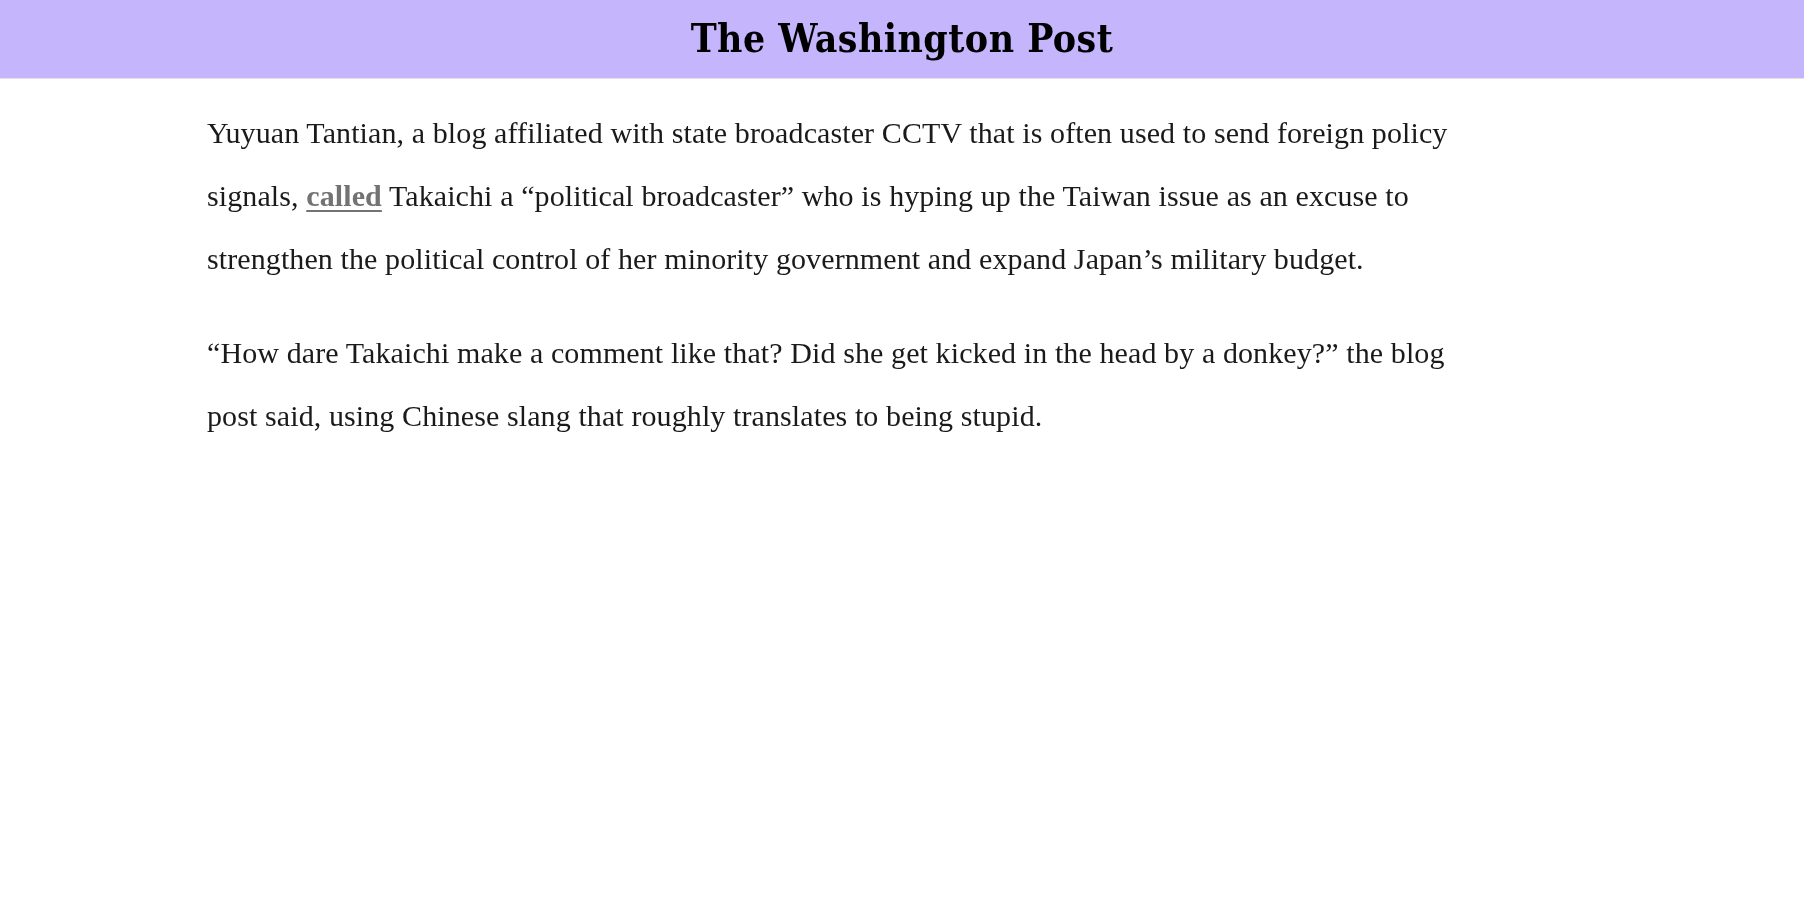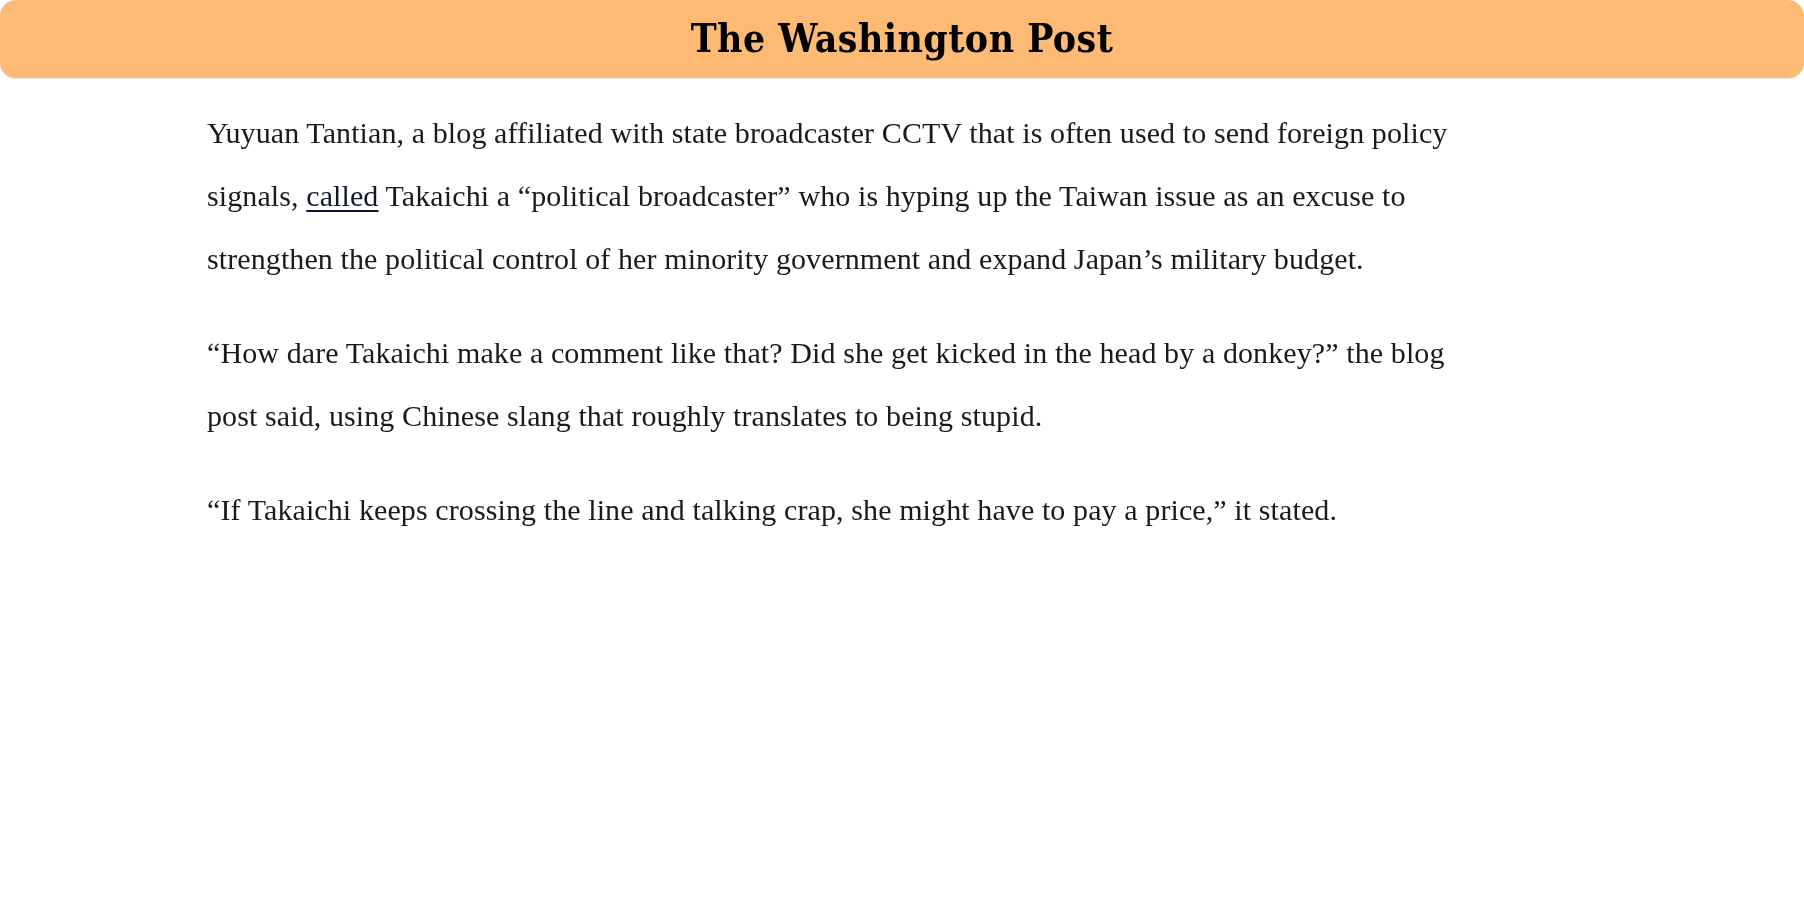--- a/index.html
+++ b/index.html
@@ -16,22 +16,21 @@
   }
 
   
   .masthead {
     width: 100%;
     box-sizing: border-box;
     padding-top: 14px;
     padding-bottom: 16px;
     text-align: center;
     border-bottom: 1px solid #e2e2e2;
-    background: #fdba74;
-    border-radius: 16px;
+    background: #c4b5fd;
   }
   .masthead-title {
     font-family: "DejaVu Serif", "Liberation Serif", serif;
     font-weight: 700;
     font-size: 40px;
     line-height: 48px;
     letter-spacing: 0.5px;
     color: #000000;
     font-stretch: condensed;
     transform: scaleX(0.97);
@@ -57,37 +56,37 @@
     line-height: 63px;
     color: #1a1a1a;
     margin: 0 0 31px 0;
     max-width: 1290px;
     letter-spacing: 0.1px;
   }
   .para:last-child {
     margin-bottom: 0;
   }
   .inline-link {
-    color: #0f172a;
+    color: #737373;
     text-decoration: underline;
     text-underline-offset: 4px;
     text-decoration-thickness: 1.5px;
     cursor: pointer;
+    font-weight: bold;
   }
 </style>
 </head>
 <body>
 
 <header class="masthead">
   <div class="masthead-title">The Washington Post</div>
 </header>
 
 <main class="article">
 
   <p class="para">
     <span>Yuyuan Tantian, a blog affiliated with state broadcaster CCTV that is often used to send foreign policy signals, </span><a class="inline-link" href="#">called</a><span> Takaichi a “political broadcaster” who is hyping up the Taiwan issue as an excuse to strengthen the political control of her minority government and expand Japan’s military budget.</span>
   </p>
 
   <p class="para">“How dare Takaichi make a comment like that? Did she get kicked in the head by a donkey?” the blog post said, using Chinese slang that roughly translates to being stupid.</p>
 
-  <p class="para">“If Takaichi keeps crossing the line and talking crap, she might have to pay a price,” it stated.</p>
 
 </main>
 
 </body></html>

